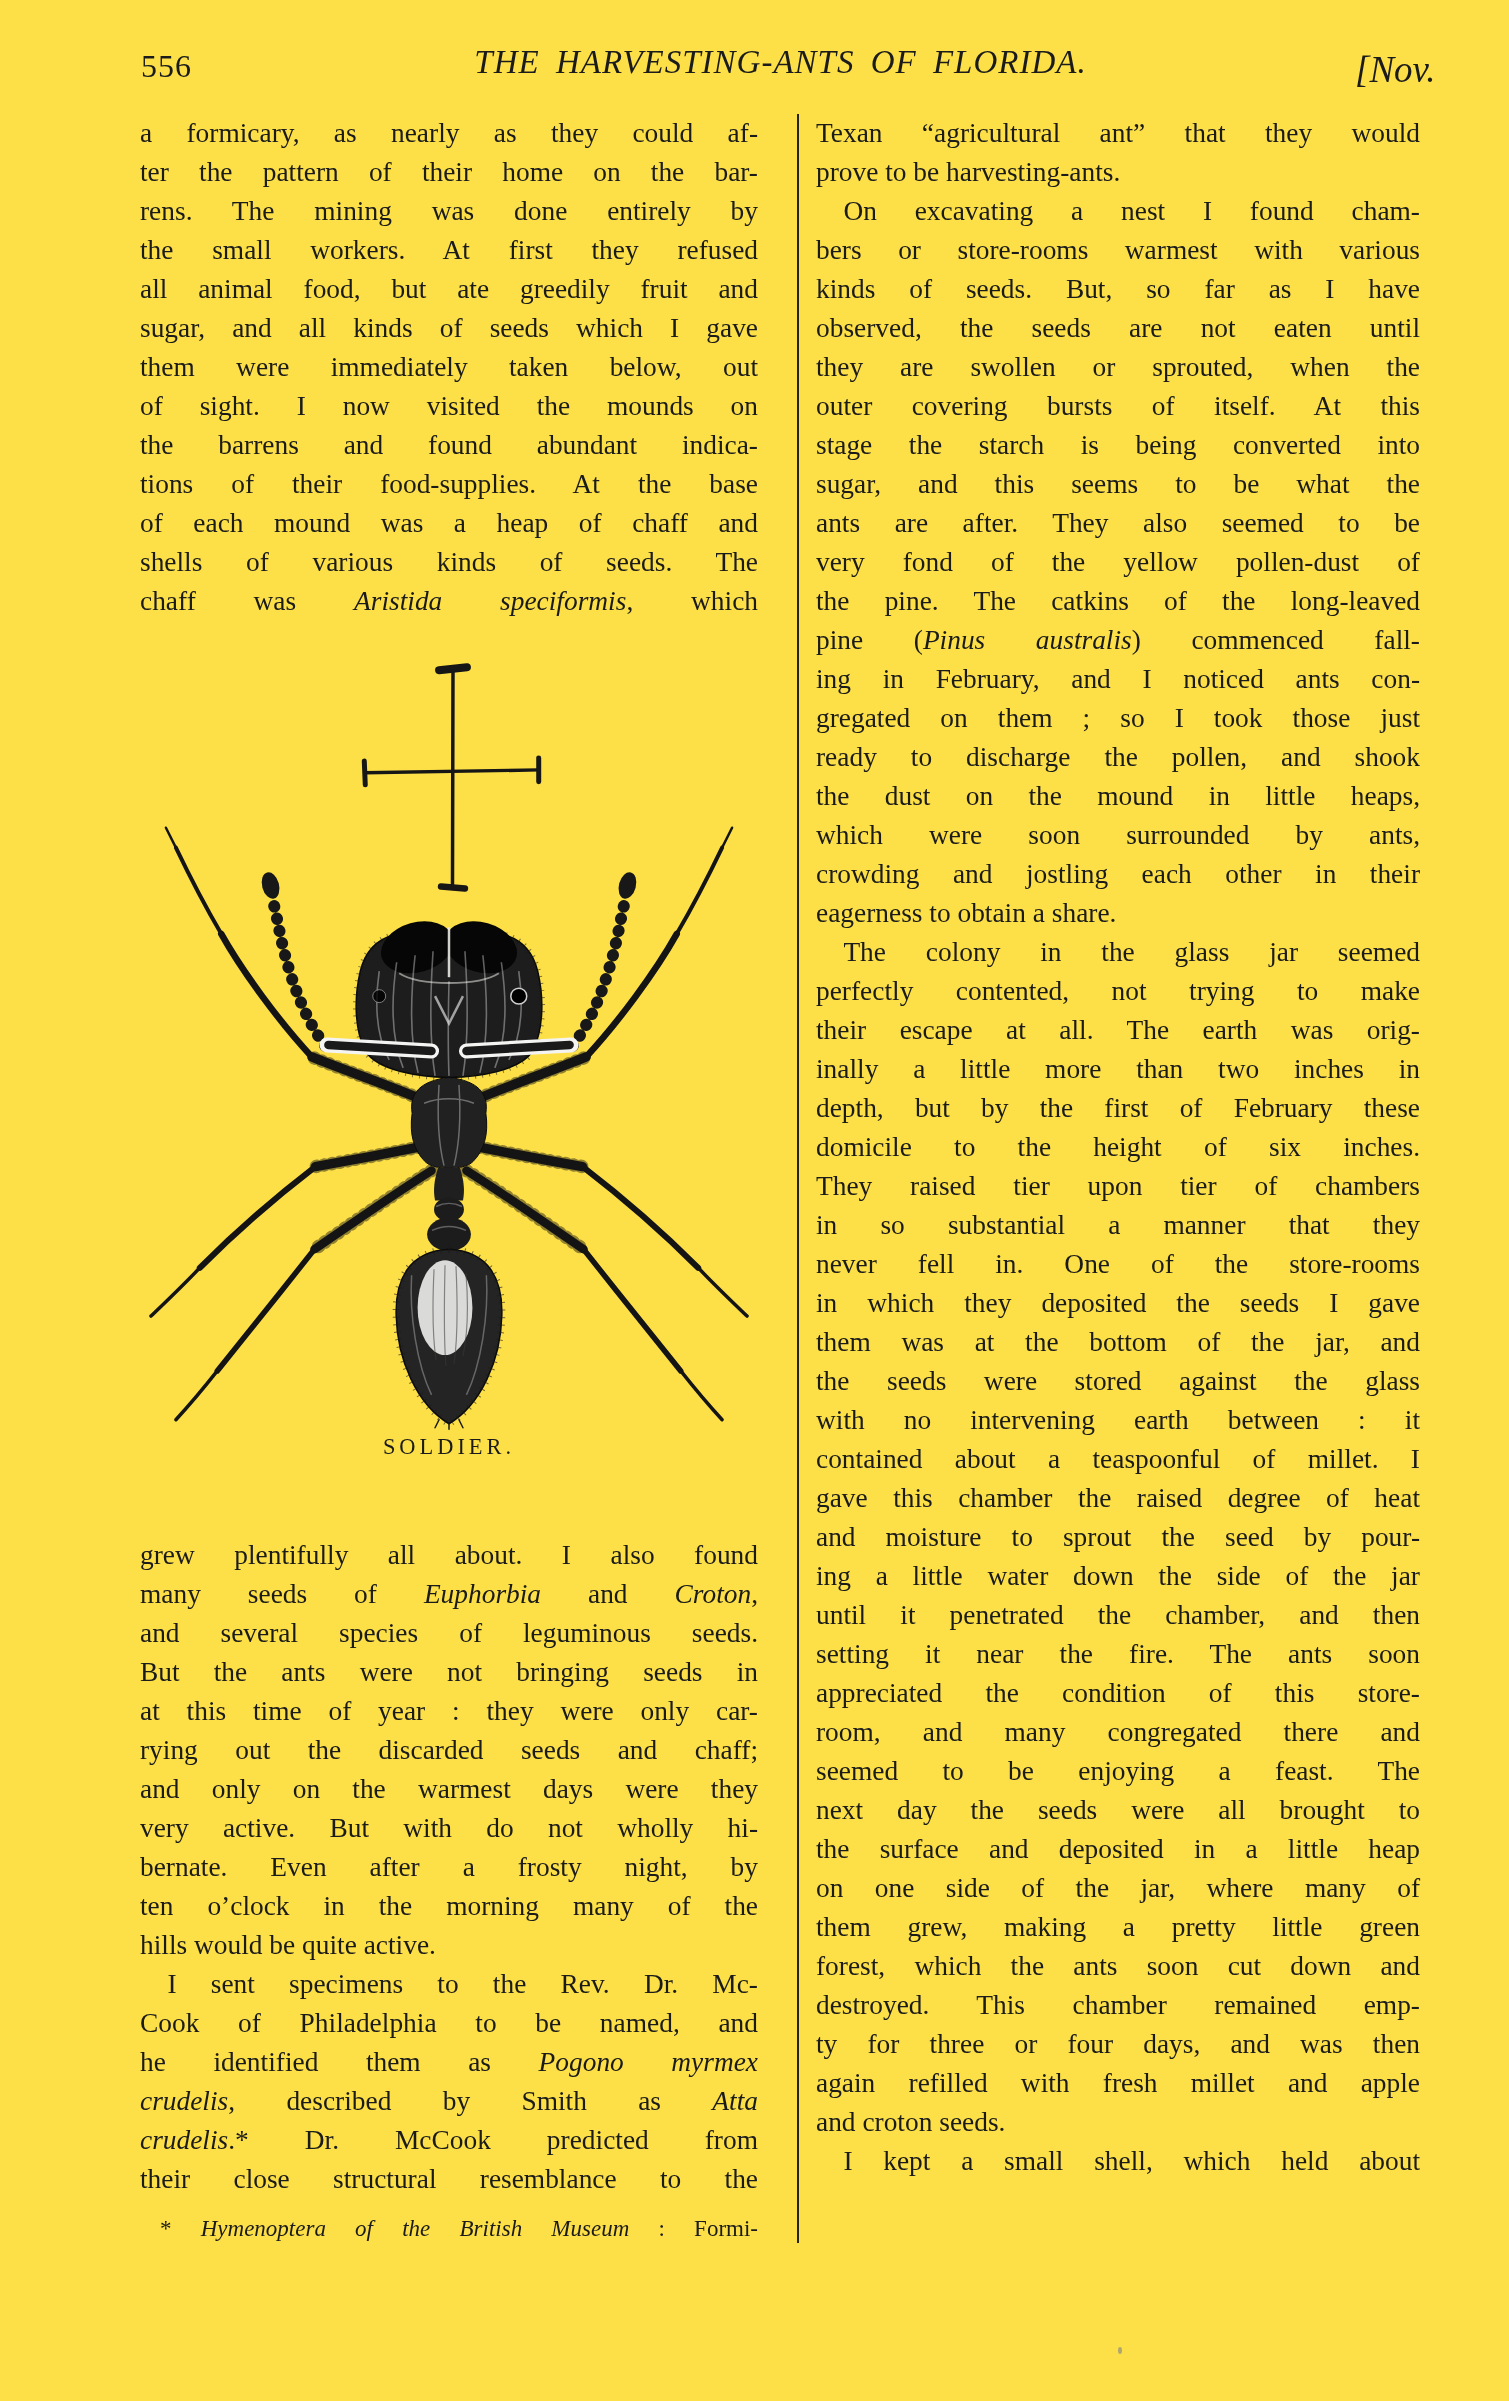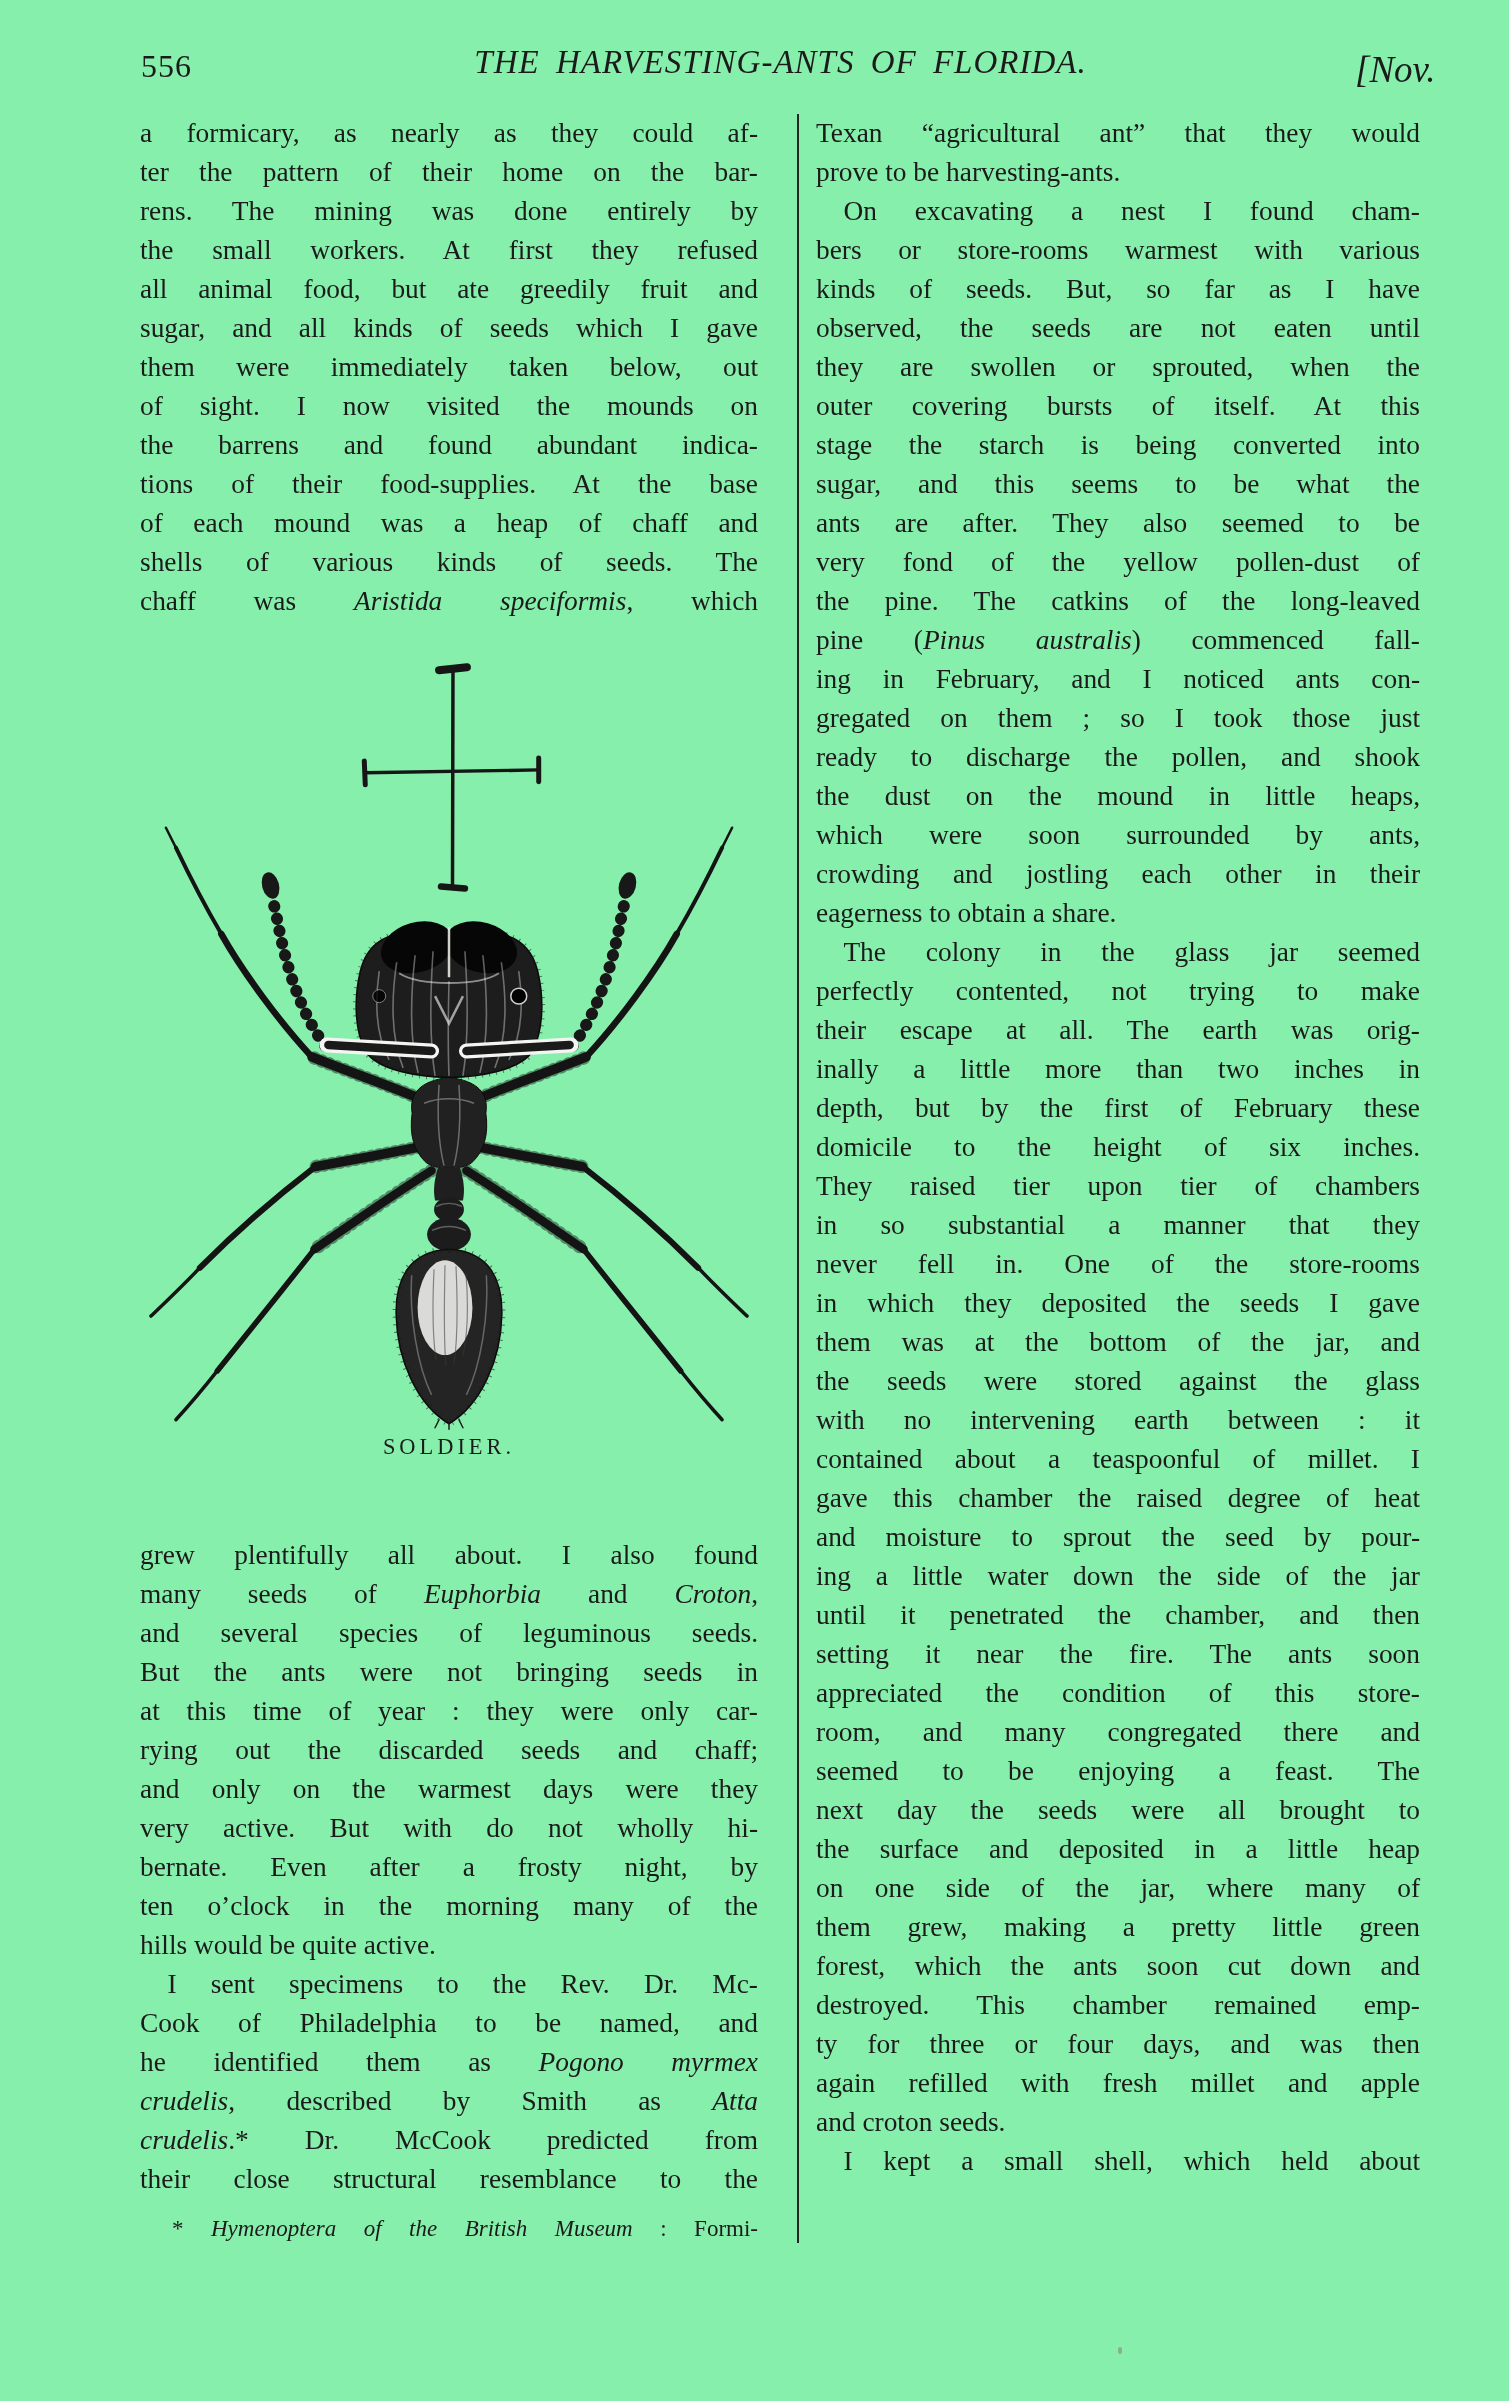--- a/index.html
+++ b/index.html
@@ -1,18 +1,18 @@
 <!DOCTYPE html>
 <html style="font-size:8px"><head>
 <meta charset="utf-8">
 <title>Scanned page</title>
 <style>
   html,body{margin:0;padding:0;}
   body{width:1510px;height:2401px;background:#f6f6f3;font-family:"Liberation Serif","DejaVu Serif",serif;}
-  #page{position:relative;width:1510px;height:2401px;background:#86efac;color:#1b1b1b;overflow:hidden;}
+  #page{position:relative;width:1510px;height:2401px;background:#fde047;color:#1b1b1b;overflow:hidden;}
 
   .page-number{position:absolute;left:141px;top:48px;font-size:32px;letter-spacing:1px;}
   .header-title{position:absolute;left:140px;top:44px;width:1281px;text-align:center;
     font-style:italic;font-size:33px;letter-spacing:1px;word-spacing:7px;white-space:nowrap;}
   .header-right{position:absolute;left:1355px;top:48px;font-size:37px;font-style:italic;}
 
   .divider{position:absolute;left:797px;top:114px;width:2px;height:2129px;background:#242424;}
 
   .col{position:absolute;top:114px;}
   .col-left{left:140px;width:618px;}
@@ -22,21 +22,21 @@
   .line.end{text-align-last:left;}
   .line.ind{text-indent:27.4px;}
   .it{font-style:italic;}
 
   figure.illustration{margin:31px 0 0 0;padding:0;}
   figure.illustration svg{display:block;}
   figcaption{margin-top:4px;text-align:center;font-size:22.4px;line-height:26px;letter-spacing:4px;}
 
   .block2{margin-top:76px;}
   .footnote{margin-top:14px;}
-  .footnote .line{font-size:23px;line-height:31px;margin-left:12px;}
+  .footnote .line{font-size:23px;line-height:31px;}
   .footnote .line.ind{text-indent:20px;}
 
   .speck{position:absolute;left:1118px;top:2347px;width:4px;height:6.5px;border-radius:50%;
     background:#8a8a86;opacity:.65;}
 </style>
 </head>
 <body>
 
 <div id="page">
 

